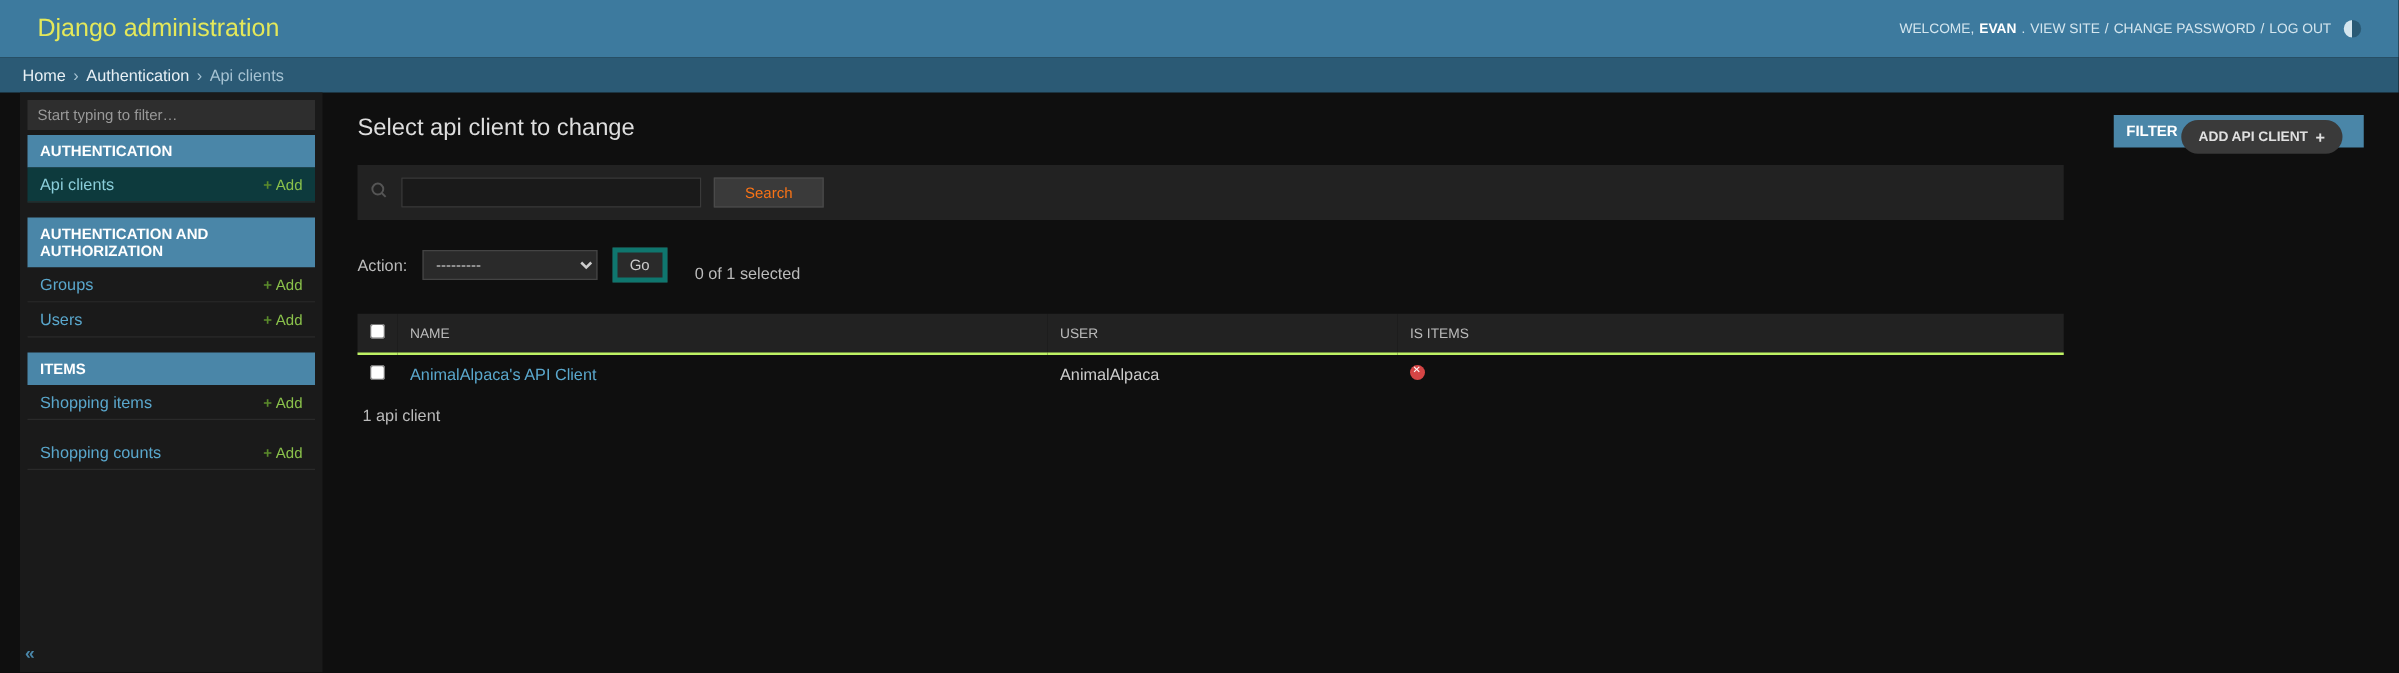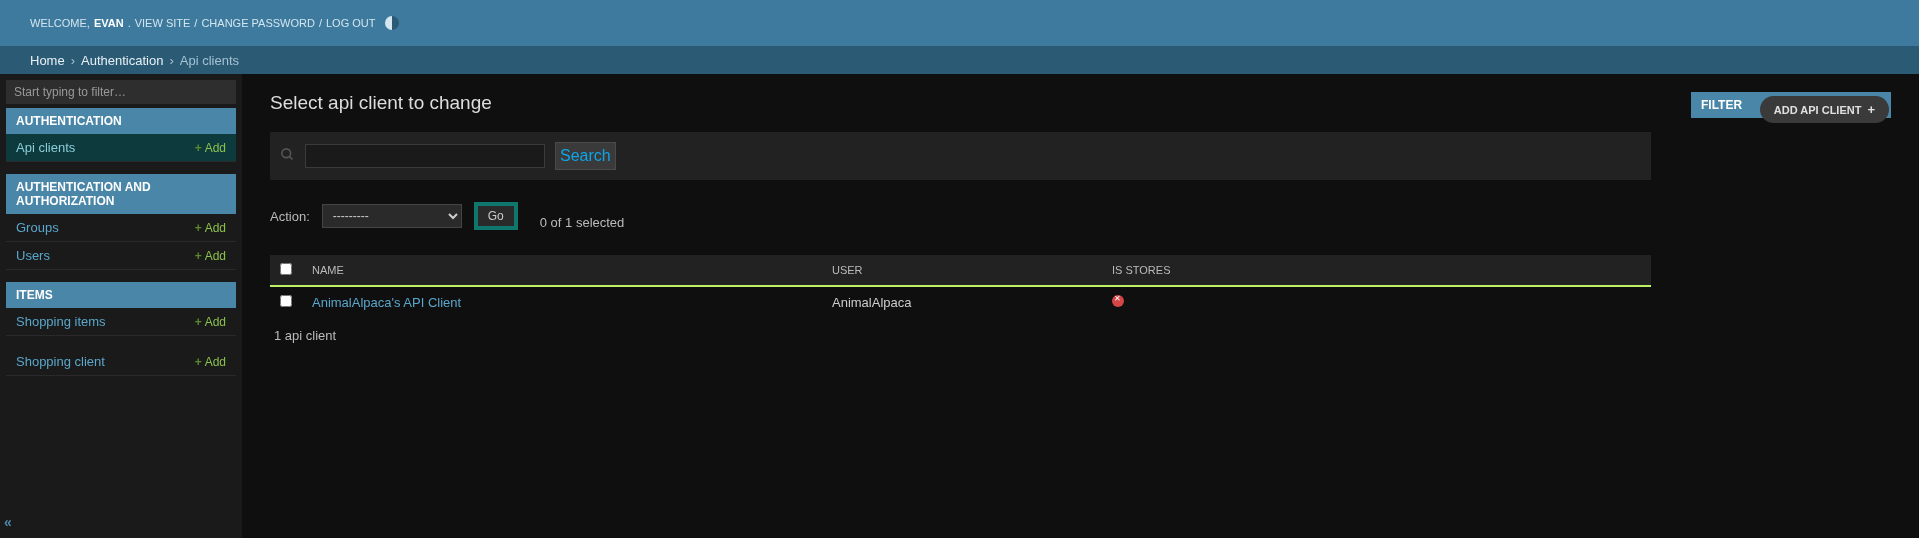--- a/index.html
+++ b/index.html
@@ -52,21 +52,21 @@
   background: linear-gradient(to right, #d4e6ef 50%, #2a5a75 50%);
   display: inline-block;
   margin-left: 6px;
   cursor: pointer;
 }
 .breadcrumbs {
   background: #2b5a75;
   height: 28px;
   display: flex;
   align-items: center;
-  padding: 0 30px;
+  padding: 0 18px;
   color: #ccc;
   font-size: 13px;
 }
 .breadcrumbs a {
   color: #e8f0f5;
   text-decoration: none;
   cursor: pointer;
 }
 .breadcrumbs .sep {
   margin: 0 6px;
@@ -77,20 +77,21 @@
 }
 .main-container {
   display: flex;
   height: calc(100% - 74px);
 }
 .sidebar {
   width: 242px;
   background: #1a1a1a;
   padding: 6px;
   position: relative;
+  margin-left: 16px;
 }
 .filter-input {
   width: 100%;
   background: #2e2e2e;
   border: none;
   color: #999;
   padding: 5px 8px;
   font-size: 12px;
   margin-bottom: 4px;
 }
@@ -158,21 +159,21 @@
   flex: 1;
 }
 .page-title {
   color: #ddd;
   font-size: 19px;
   font-weight: 300;
   margin-bottom: 18px;
 }
 .object-tools {
   position: absolute;
-  right: 30px;
+  right: 45px;
   top: 96px;
 }
 .add-button {
   background: #3a3a3a;
   color: #e0e0e0;
   border: none;
   padding: 6px 14px;
   border-radius: 14px;
   font-size: 11px;
   font-weight: bold;
@@ -200,24 +201,24 @@
   background: #1a1a1a;
   border: 1px solid #3a3a3a;
   color: #ccc;
   padding: 4px 8px;
   width: 240px;
   height: 24px;
 }
 .search-button {
   background: #3a3a3a;
   border: 1px solid #4a4a4a;
-  color: #0ea5e9;
-  padding: 4px 4px;
-  cursor: pointer;
-  font-size: 16px;
+  color: #f97316;
+  padding: 4px 24px;
+  cursor: pointer;
+  font-size: 12px;
 }
 .actions-bar {
   display: flex;
   align-items: center;
   gap: 12px;
   padding: 8px 0;
   font-size: 13px;
 }
 .actions-bar label {
   color: #bbb;
@@ -344,20 +345,21 @@
 input[type="checkbox"] {
   width: 12px;
   height: 12px;
   accent-color: #555;
 }
 </style>
 </head>
 <body>
 
 <div class="header">
+  <div class="branding">Django administration</div>
   <div class="user-tools">
     <span>WELCOME,</span>
     <strong>EVAN</strong>
       <span>.</span>
     <a>VIEW SITE</a>
     <span>/</span>
     <a>CHANGE PASSWORD</a>
     <span>/</span>
     <a>LOG OUT</a>
     <span class="theme-toggle"></span>
@@ -396,21 +398,21 @@
         </div>
         <div class="app-section">
           <div class="app-caption">ITEMS</div>
           <div class="app-row">
             <a class="model-link">Shopping items</a>
             <a class="add-link"><span class="plus">+</span> Add</a>
           </div>
         </div>
         <div class="app-section">
           <div class="app-row">
-            <a class="model-link">Shopping client</a>
+            <a class="model-link">Shopping counts</a>
             <a class="add-link"><span class="plus">+</span> Add</a>
           </div>
         </div>
       </div>
     <div class="toggle-nav">«</div>
   </div>
 
   <div class="content">
     <div class="content-main">
       <h1 class="page-title">Select api client to change</h1>
@@ -441,21 +443,21 @@
         <button class="go-button">Go</button>
         <span class="selection-count">0 of 1 selected</span>
       </div>
 
       <table class="results-table">
         <thead>
           <tr>
             <th class="checkbox-col"><input type="checkbox" style=""></th>
             <th style="width:520px">NAME</th>
             <th style="width:280px">USER</th>
-            <th>IS STORES</th>
+            <th>IS ITEMS</th>
           </tr>
         </thead>
         <tbody id="rows-body">
             <tr>
               <td><input type="checkbox" style=""></td>
               <td><a class="row-link">AnimalAlpaca's API Client</a></td>
               <td>AnimalAlpaca</td>
               <td><span class="inactive-icon"></span></td>
             </tr>
           </tbody>

